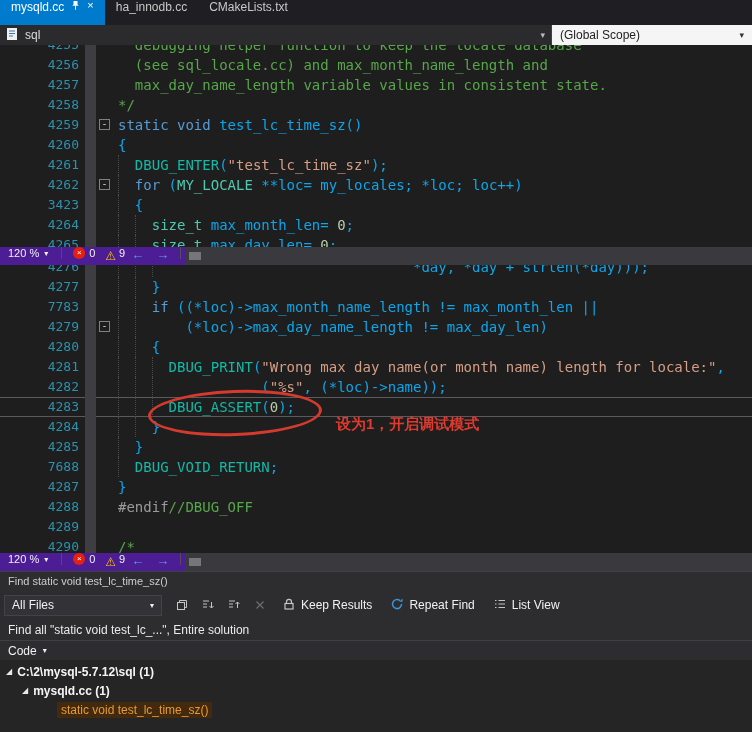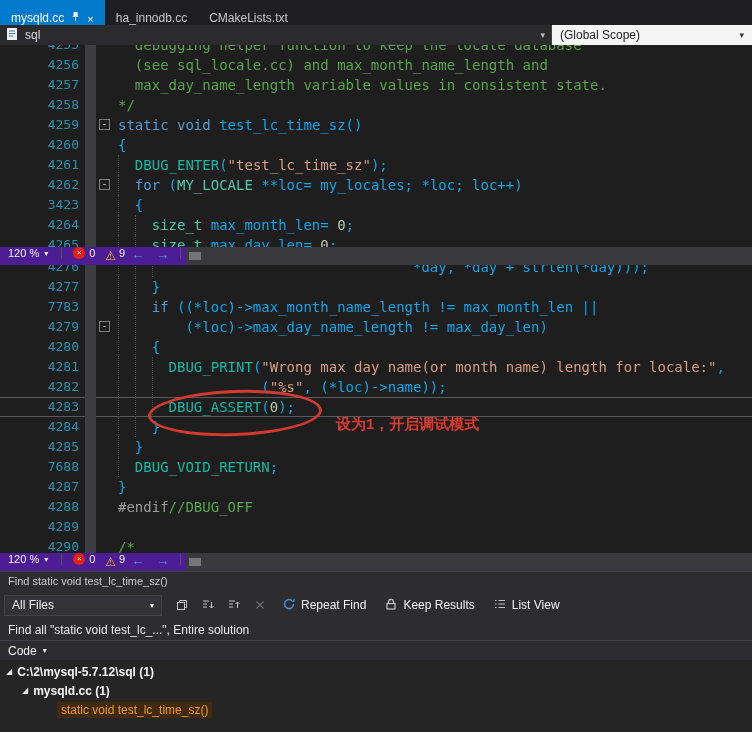--- a/index.html
+++ b/index.html
@@ -1,21 +1,21 @@
 <!DOCTYPE html>
 <html><head>
 <meta charset="utf-8">
 <style>
   html,body{margin:0;padding:0;background:#1e1e1e;width:752px;height:732px;overflow:hidden;
     font-family:"Liberation Sans",sans-serif;}
   .app{position:relative;width:752px;height:732px;display:flex;flex-direction:column;background:#1e1e1e;}
 
   
   .tabbar{height:25px;background:#1f1f23;display:flex;align-items:stretch;flex:0 0 auto;}
-  .tab{display:flex;align-items:flex-end;padding:0 11px;font-size:12px;color:#c8c8c8;gap:7px;}
+  .tab{display:flex;align-items:flex-start;padding:0 11px;font-size:12px;color:#c8c8c8;gap:7px;}
   .tab.active{background:#007acc;color:#fff;}
   .tab .close{font-size:11px;line-height:11px;}
 
   
   .navbar{height:20px;display:flex;flex:0 0 auto;background:#2b2b2e;}
   .nav-left{width:552px;display:flex;align-items:center;padding:0 6px;gap:6px;color:#dddddd;
     font-size:12px;border-right:1px solid #3f3f46;box-sizing:border-box;}
   .nav-left .chev{margin-left:auto;color:#bbbbbb;font-size:9px;}
   .nav-right{flex:1;background:#f5f5f5;color:#222222;display:flex;align-items:center;padding:0 8px;font-size:12px;}
   .nav-right .chev{margin-left:auto;color:#333333;font-size:9px;}
@@ -214,35 +214,35 @@
             <path d="M8.5 6l2-2 2 2"></path>
           </svg>
       </span>
       <span class="ibtn">
         <svg width="14" height="14" viewBox="0 0 14 14" stroke="#6b6b6f" stroke-width="1.3">
             <path d="M3.5 3.5l7 7M10.5 3.5l-7 7"></path>
           </svg>
       </span>
       <div class="tbtn">
         <span>
+          <svg width="14" height="14" viewBox="0 0 14 14" fill="none" stroke="#c5c5c5" stroke-width="1.2">
+              <path d="M4.5 6.5V4.8a2.5 2.5 0 0 1 5 0v1.7"></path>
+              <rect x="3" y="6.5" width="8" height="5.5"></rect>
+            </svg>
+        </span>
+        <span>Keep Results</span>
+      </div>
+      <div class="tbtn">
+        <span>
           <svg width="14" height="14" viewBox="0 0 14 14">
               <path d="M11.5 7a4.5 4.5 0 1 1-1.6-3.4" fill="none" stroke="#3a96dd" stroke-width="1.5"></path>
               <path d="M12.5 1.5v3.2h-3.2z" fill="#3a96dd"></path>
             </svg>
         </span>
         <span>Repeat Find</span>
-      </div>
-      <div class="tbtn">
-        <span>
-          <svg width="14" height="14" viewBox="0 0 14 14" fill="none" stroke="#c5c5c5" stroke-width="1.2">
-              <path d="M4.5 6.5V4.8a2.5 2.5 0 0 1 5 0v1.7"></path>
-              <rect x="3" y="6.5" width="8" height="5.5"></rect>
-            </svg>
-        </span>
-        <span>Keep Results</span>
       </div>
       <div class="tbtn">
         <span>
           <svg width="14" height="14" viewBox="0 0 14 14" stroke="#c5c5c5" stroke-width="1.2">
               <path d="M2 3.5h1.5M2 7h1.5M2 10.5h1.5M5.5 3.5H12M5.5 7H12M5.5 10.5H12"></path>
             </svg>
         </span>
         <span>List View</span>
       </div>
     </div>

